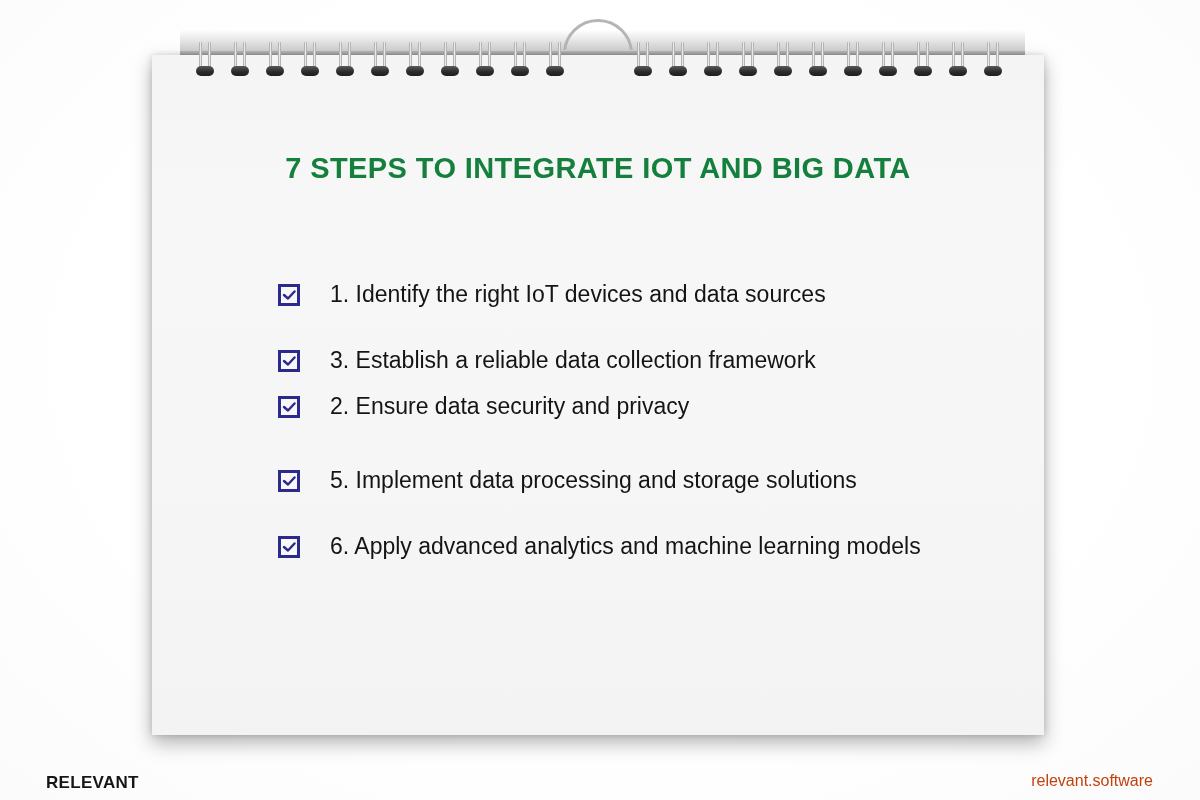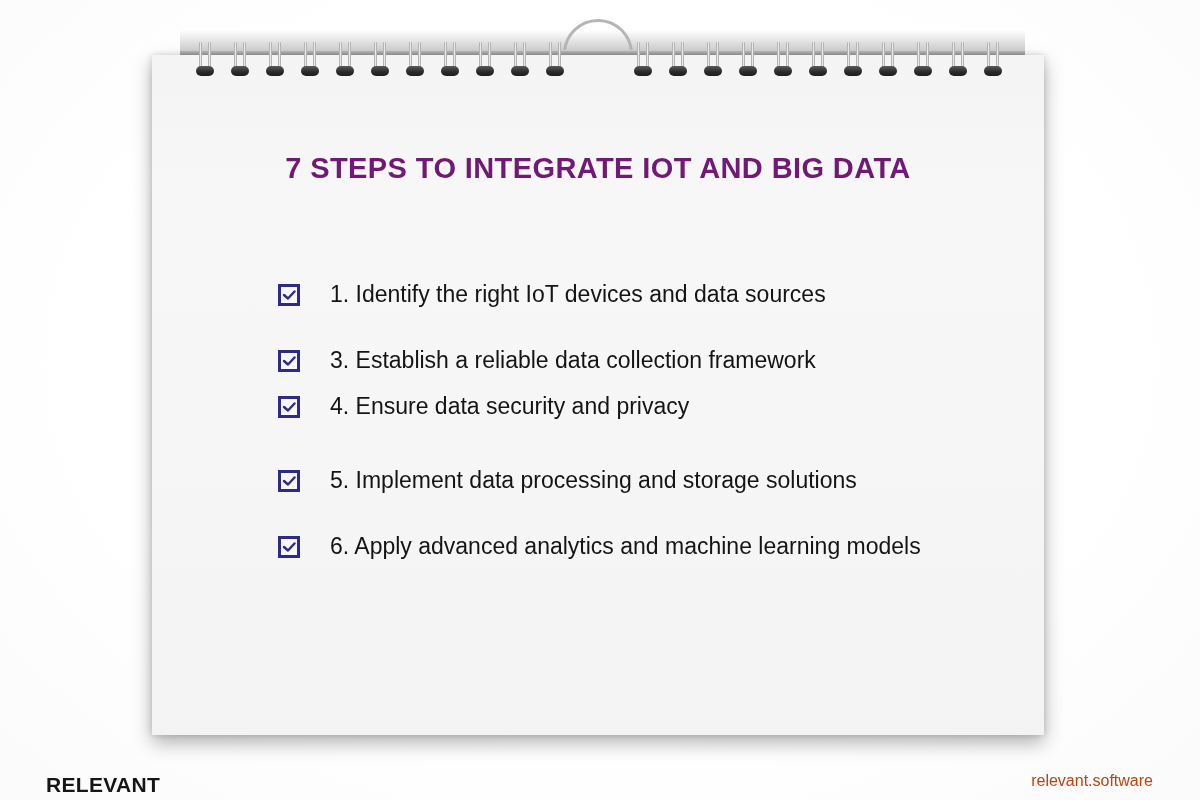--- a/index.html
+++ b/index.html
@@ -69,21 +69,21 @@
       border-radius: 5px;
     }
     .title {
       position: absolute;
       left: 152px; top: 152px; width: 892px;
       text-align: center;
       font-family: "Liberation Sans", sans-serif;
       font-weight: 700;
       font-size: 29px;
       letter-spacing: 0.4px;
-      color: #701a75;
+      color: #15803d;
     }
     .steps {
       position: absolute;
       left: 278px; top: 258px;
       width: 720px;
       margin: 0; padding: 0;
       list-style: none;
     }
     .step {
       position: relative;
@@ -113,21 +113,21 @@
       font-size: 23px;
       line-height: 24px;
       color: #141414;
       max-width: 640px;
     }
     .footer-brand {
       position: absolute;
       left: 46px; top: 773px;
       font-family: "Liberation Sans", sans-serif;
       font-weight: 700;
-      font-size: 21px;
+      font-size: 17px;
       letter-spacing: 0.3px;
       color: #161616;
     }
     .footer-url {
       position: absolute;
       right: 47px; top: 772px;
       font-family: "Liberation Sans", sans-serif;
       font-size: 16px;
       color: #c2410c;
     }
@@ -274,21 +274,21 @@
         </svg>
     </span>
     <span class="step-text">3. Establish a reliable data collection framework</span>
   </li>
   <li class="step single">
     <span class="checkbox">
       <svg viewBox="0 0 14 12">
           <path d="M2 6 L6 9.5 L12.5 2.5" fill="none" stroke="#2c2a8c" stroke-width="2.4" stroke-linecap="round" stroke-linejoin="round"></path>
         </svg>
     </span>
-    <span class="step-text">4. Ensure data security and privacy</span>
+    <span class="step-text">2. Ensure data security and privacy</span>
   </li>
   <li class="step">
     <span class="checkbox">
       <svg viewBox="0 0 14 12">
           <path d="M2 6 L6 9.5 L12.5 2.5" fill="none" stroke="#2c2a8c" stroke-width="2.4" stroke-linecap="round" stroke-linejoin="round"></path>
         </svg>
     </span>
     <span class="step-text">5. Implement data processing and storage solutions</span>
   </li>
   <li class="step">

